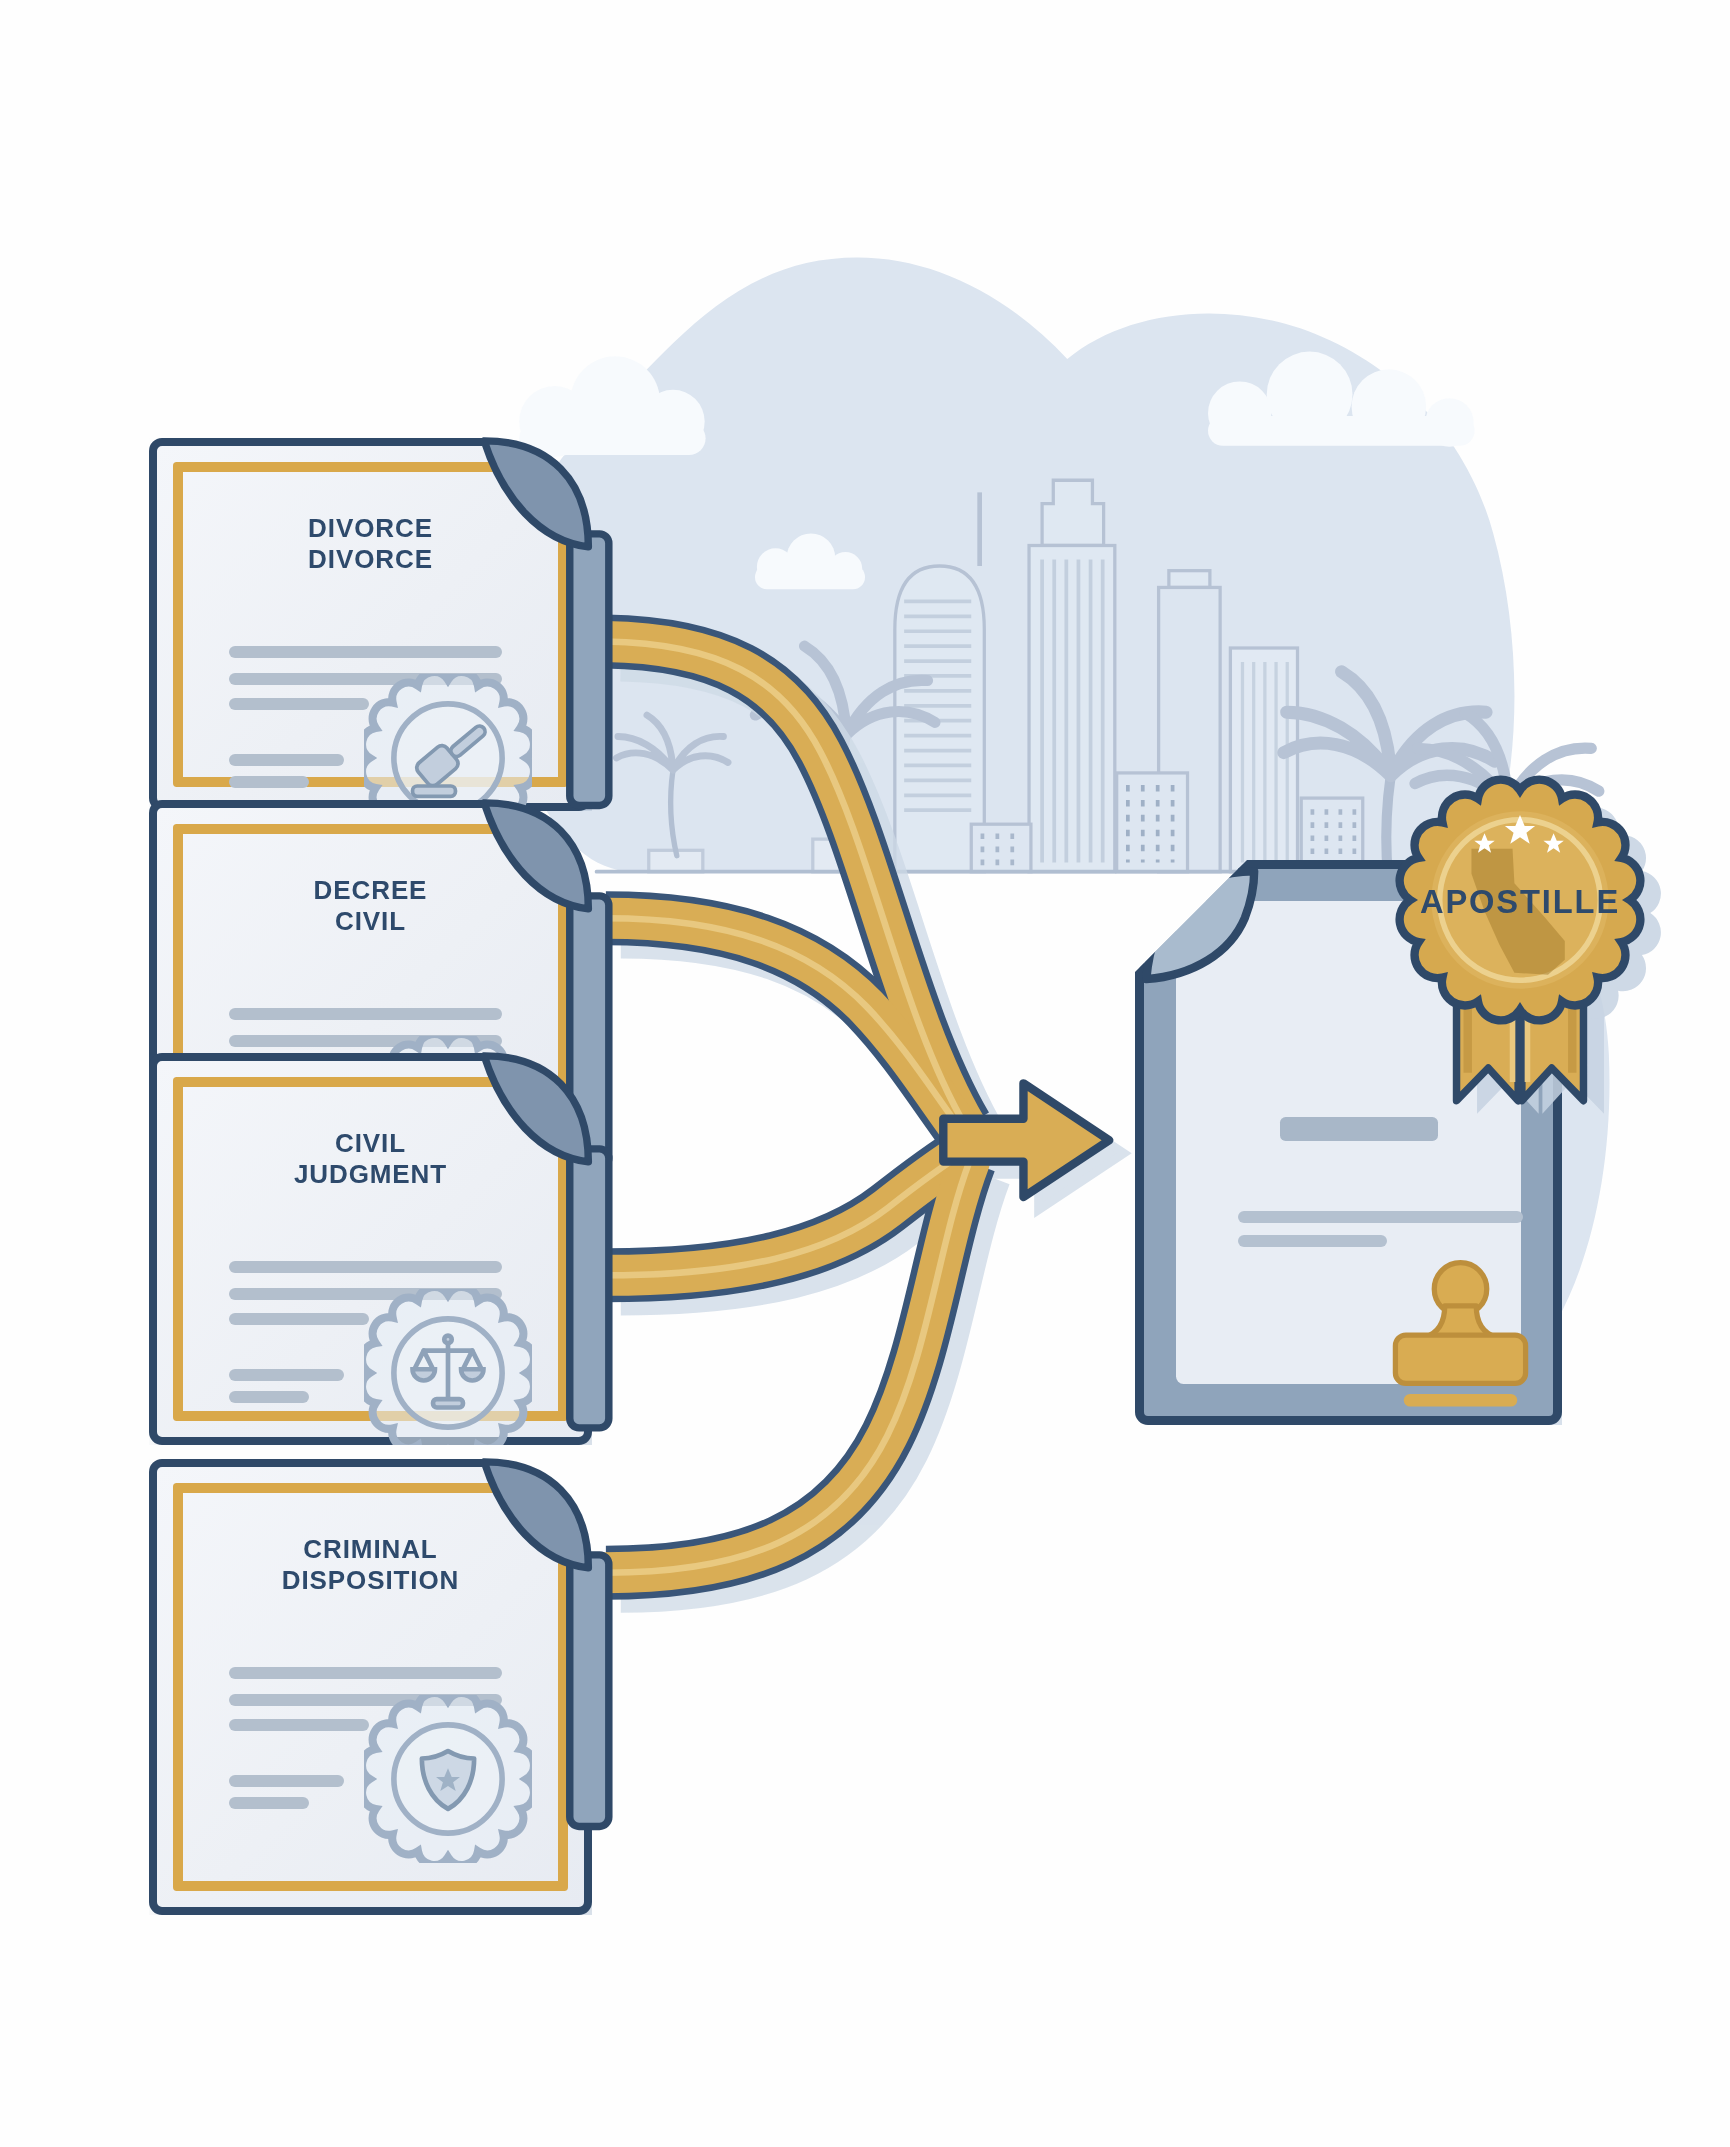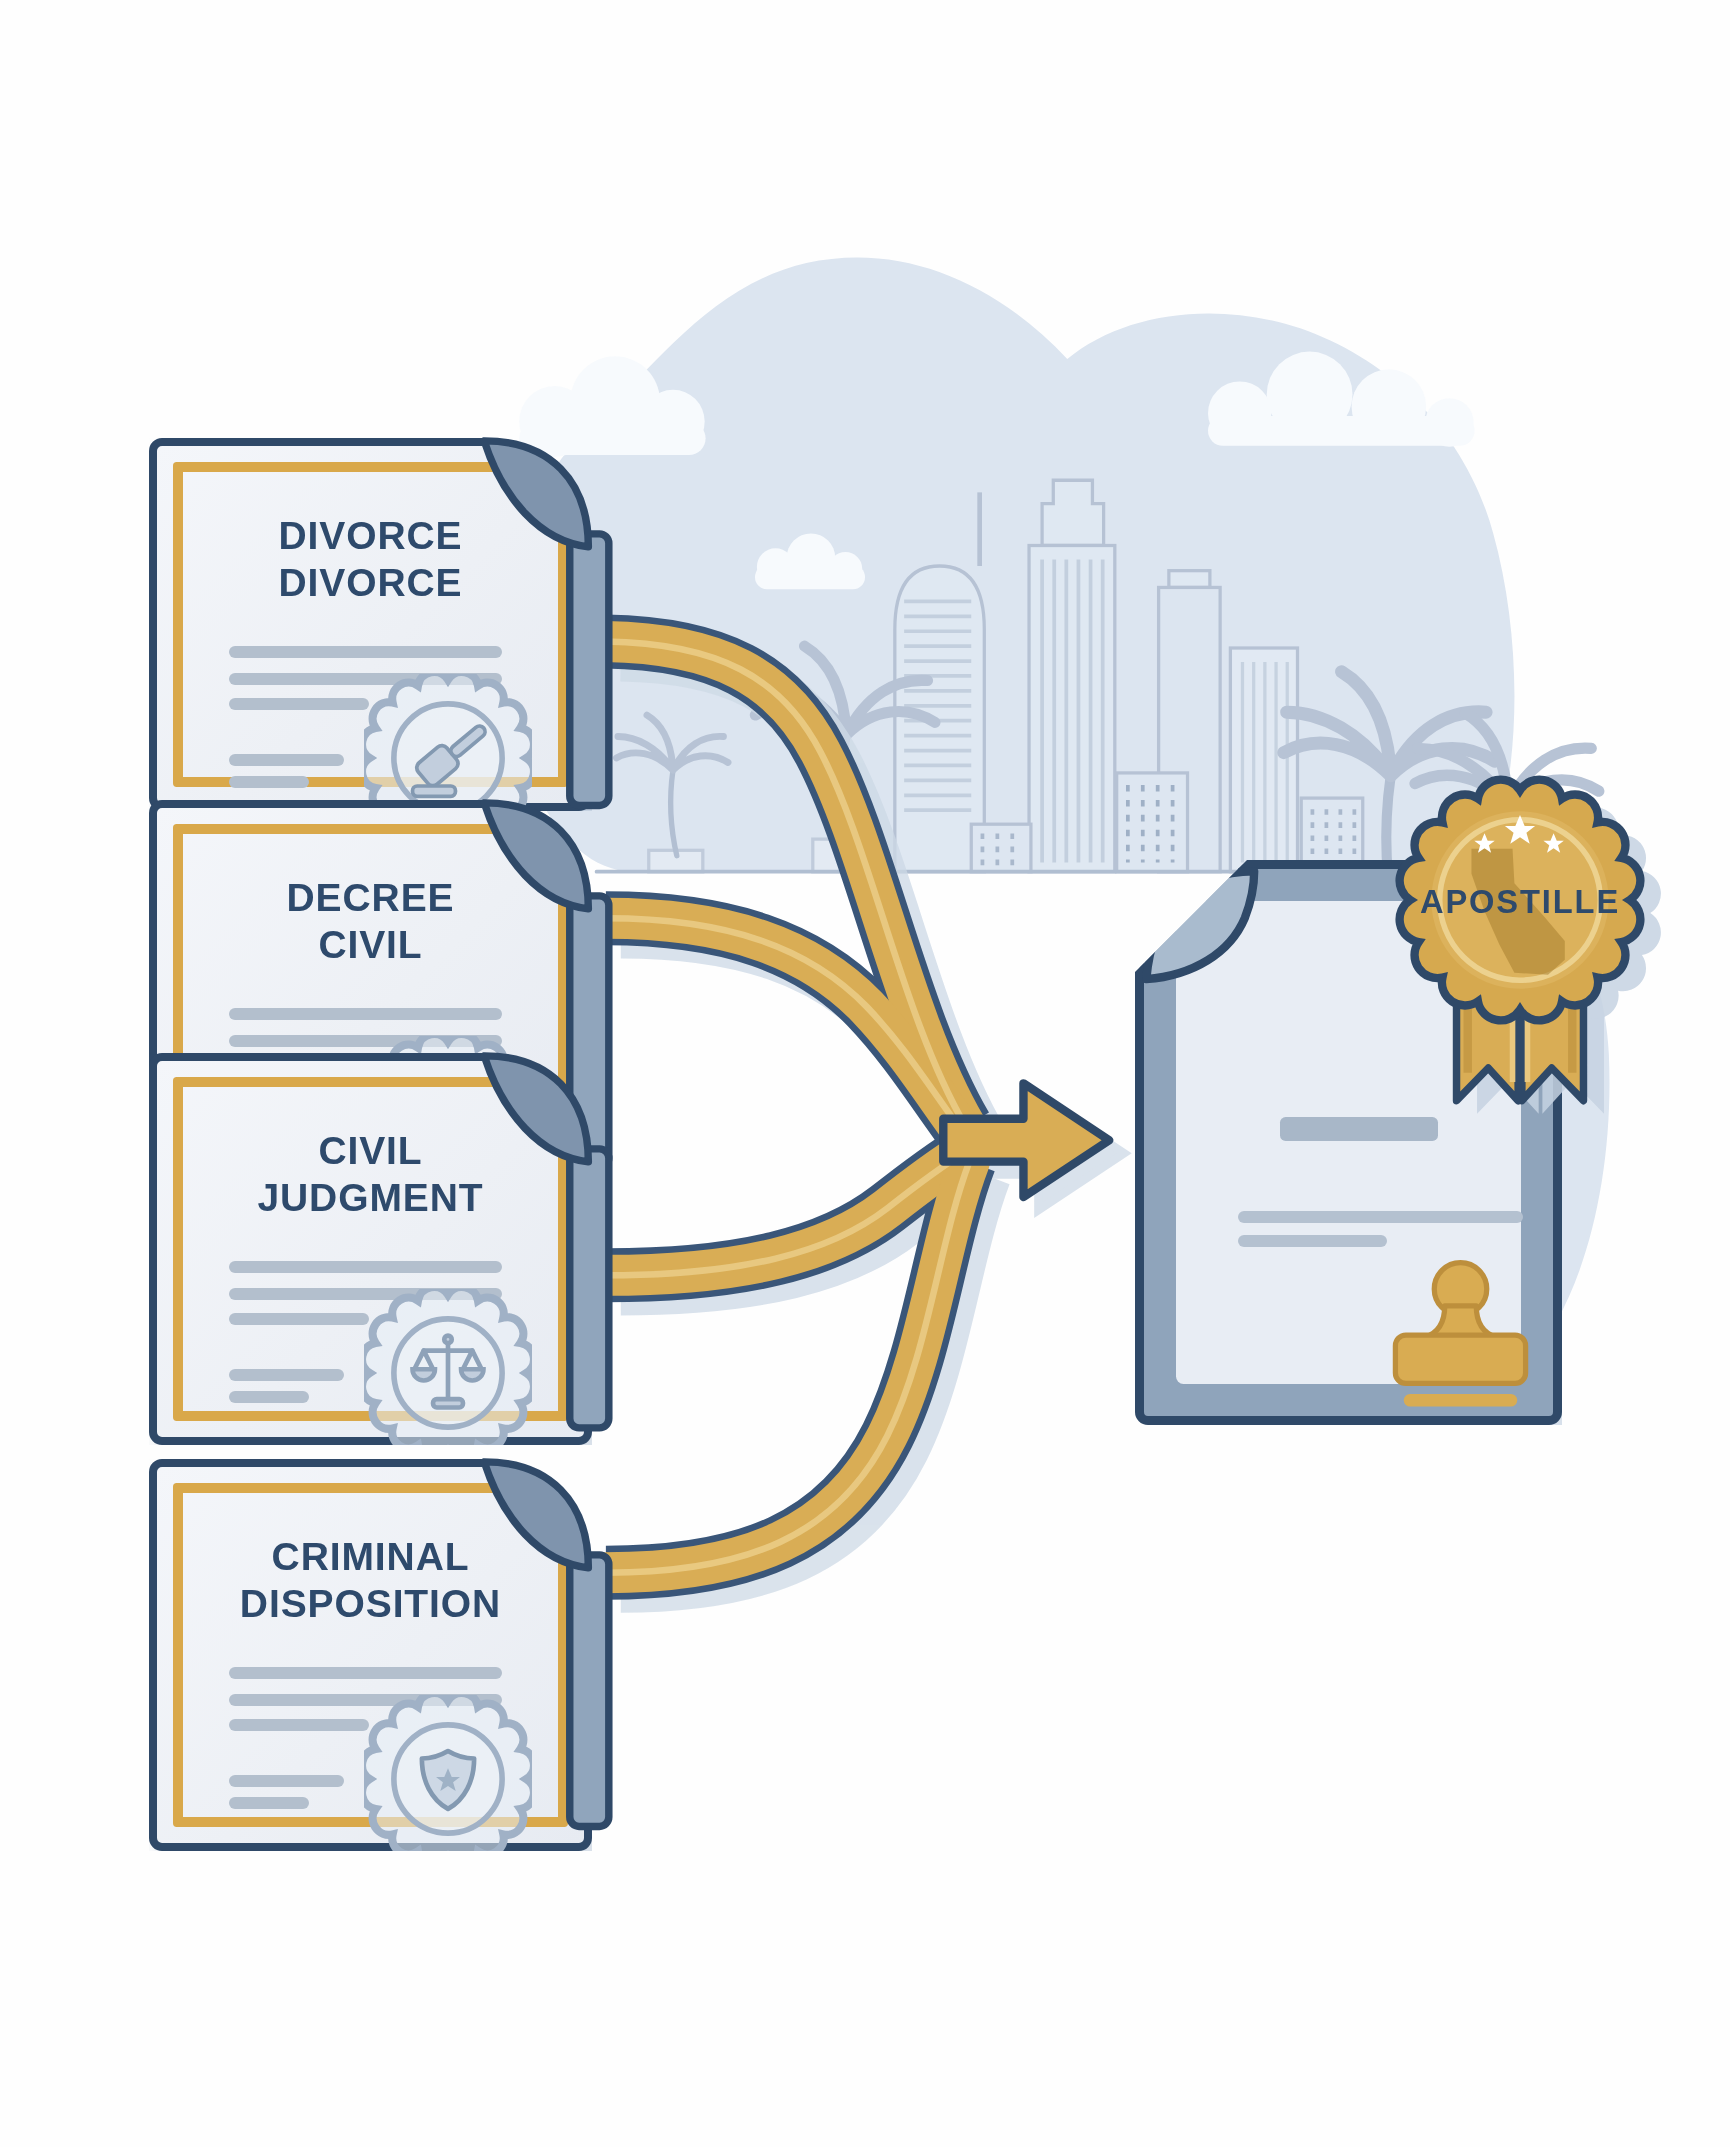--- a/index.html
+++ b/index.html
@@ -10,21 +10,21 @@
   
   .cert{position:absolute;left:149px;width:466px;}
   .sheet{position:absolute;left:0;top:0;width:443px;box-sizing:border-box;
          border:8.4px solid #2f4968;border-radius:13px;
          background:linear-gradient(135deg,#f4f6fa 0%,#edf0f5 55%,#e7ebf2 100%);
          clip-path:polygon(0 0,336px 0,100% 107px,100% 100%,0 100%);
          box-shadow:13px 15px 22.4px rgba(168,186,208,.5);}
   .goldframe{position:absolute;left:16px;top:16px;right:16px;bottom:16px;
          border:10.3px solid #d9a84a;border-radius:3.7px;}
   .certtitle{position:absolute;top:67px;left:22.4px;right:22.4px;text-align:center;
-         font-weight:700;font-size:39px;line-height:1.2;color:#2e4a6c;letter-spacing:0.9px;}
+         font-weight:700;font-size:26px;line-height:1.2;color:#2e4a6c;letter-spacing:0.9px;}
   .tline{position:absolute;height:12px;border-radius:6.5px;background:#b3bfcd;}
   .l1{left:72px;top:200px;width:273px}
   .l2{left:72px;top:227px;width:273px}
   .l3{left:72px;top:252px;width:140px}
   .l4{left:72px;top:308px;width:115px}
   .l5{left:72px;top:330px;width:80px}
   .sealsvg{position:absolute;left:207px;top:228px;width:168px;height:168px;}
   .foldsvg{position:absolute;left:298px;top:-7.5px;width:186px;height:401px;overflow:visible;}
   
   #apodoc{position:absolute;left:1135px;top:860px;width:427px;height:565px;box-sizing:border-box;
@@ -235,21 +235,21 @@
         </g>
       </svg>
     </div>
     <svg class="foldsvg" viewBox="0 0 200 430">
       <rect x="132" y="110" width="42" height="300" rx="10" fill="#90a5bc" stroke="#2f4968" stroke-width="8"></rect>
       <path d="M 40,10 C 110,10 152,52 152,124 C 100,118 60,72 40,10 Z" fill="#7f94ad" stroke="#2f4968" stroke-width="8" stroke-linejoin="round"></path>
     </svg>
   </div>
 
   <div class="cert" style="top:1459px;height:392px;z-index:13">
-    <div class="sheet" style="height:392px">
+    <div class="sheet" style="height:456px">
       <div class="goldframe"></div>
       <div class="certtitle">
         <span>CRIMINAL</span><br>
         <span>DISPOSITION</span>
       </div>
       <div class="tline l1"></div>
       <div class="tline l2"></div>
       <div class="tline l3"></div>
       <div class="tline l4"></div>
       <div class="tline l5"></div>

